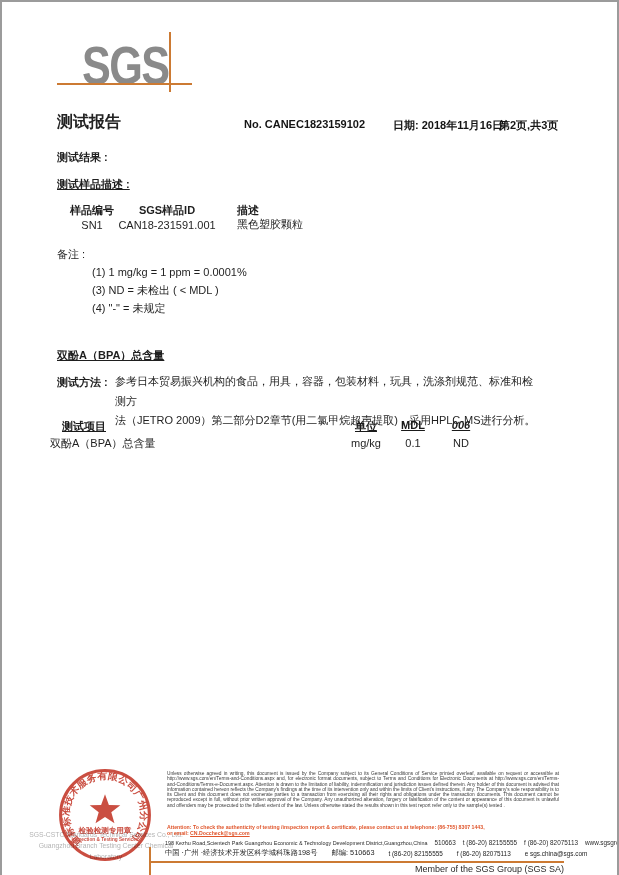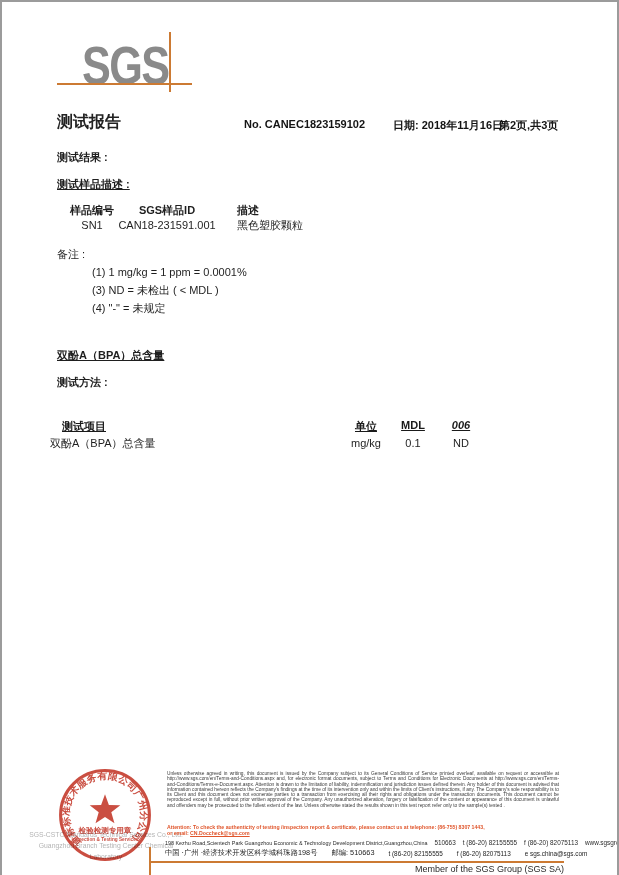--- a/index.html
+++ b/index.html
@@ -52,32 +52,36 @@
   <div class="abs body-txt b" style="left:55px;top:148px;">测试结果 :</div>
 
   <div class="abs body-txt b u" style="left:55px;top:175px;">测试样品描述 :</div>
 
   <div>
     <div class="abs body-txt b col-c" style="left:55px;top:201px;width:70px;">样品编号</div>
     <div class="abs body-txt b col-c" style="left:115px;top:201px;width:100px;">SGS样品ID</div>
     <div class="abs body-txt b" style="left:235px;top:201px;">描述</div>
     <div class="abs body-txt col-c" style="left:55px;top:216px;width:70px;">SN1</div>
     <div class="abs body-txt col-c" style="left:115px;top:216px;width:100px;">CAN18-231591.001</div>
-    <div class="abs body-txt" style="left:235px;top:216px;">黑色塑胶颗粒</div>
+    <div class="abs body-txt" style="left:235px;top:216px;font-family:Liberation Mono, monospace;">黑色塑胶颗粒</div>
   </div>
 
   <div class="abs body-txt" style="left:55px;top:245px;">备注 :</div>
   <div class="abs notes body-txt" style="left:90px;top:263px;">
     <div>(1) 1 mg/kg = 1 ppm = 0.0001%</div>
     <div>(3) ND = 未检出 ( &lt; MDL )</div>
     <div>(4) "-" = 未规定</div>
   </div>
 
   <div class="abs body-txt b u" style="left:55px;top:346px;">双酚A（BPA）总含量</div>
   <div class="abs body-txt b" style="left:55px;top:373px;">测试方法 :</div>
+  <div class="abs method" style="left:113px;top:370px;">
+    <div>参考日本贸易振兴机构的食品，用具，容器，包装材料，玩具，洗涤剂规范、标准和检测方</div>
+    <div>法（JETRO 2009）第二部分D2章节(用二氯甲烷超声提取)，采用HPLC-MS进行分析。</div>
+  </div>
 
   <div>
     <div class="abs rt-hd u" style="left:60px;top:417px;">测试项目</div>
     <div class="abs rt-hd u col-c" style="left:340px;top:417px;width:48px;">单位</div>
     <div class="abs rt-hd u col-c" style="left:390px;top:417px;width:42px;">MDL</div>
     <div class="abs rt-hd u col-c" style="left:438px;top:417px;width:42px;font-style:italic;">006</div>
     <div class="abs body-txt" style="left:48px;top:434px;">双酚A（BPA）总含量</div>
     <div class="abs body-txt col-c" style="left:340px;top:434px;width:48px;">mg/kg</div>
     <div class="abs body-txt col-c" style="left:390px;top:434px;width:42px;">0.1</div>
     <div class="abs body-txt col-c" style="left:438px;top:434px;width:42px;">ND</div>

